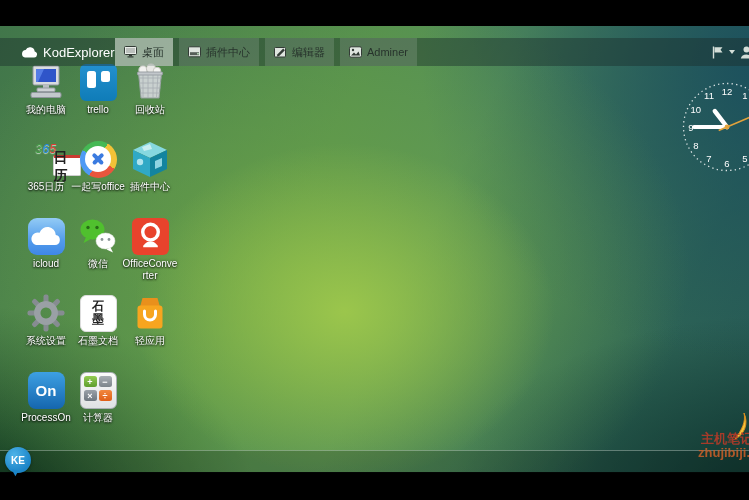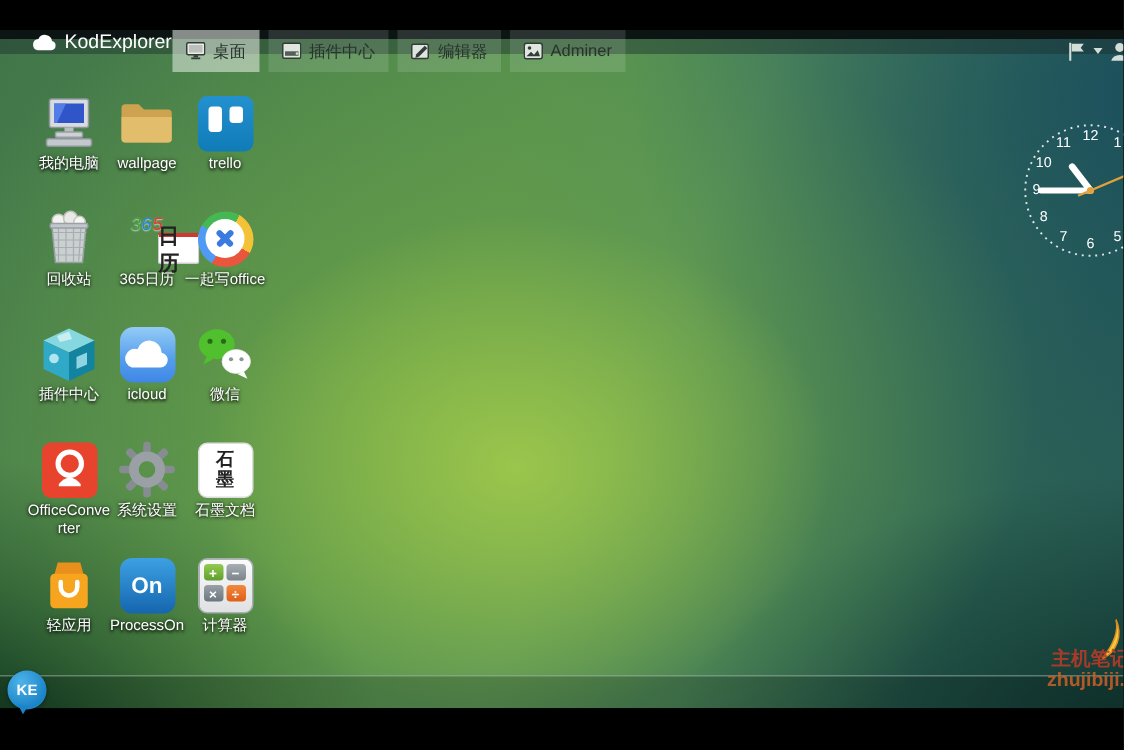--- a/index.html
+++ b/index.html
@@ -12,22 +12,22 @@
     background-image:
       radial-gradient(ellipse 300px 240px at 46% 64%, rgba(158,200,76,0.95) 0%, rgba(158,200,76,0) 70%),
       radial-gradient(ellipse 520px 390px at 40% 55%, rgba(110,165,70,0.80) 0%, rgba(110,165,70,0) 75%),
       radial-gradient(ellipse 500px 430px at 103% 8%,  rgba(26,78,94,0.95)  0%, rgba(26,78,94,0)  70%),
       radial-gradient(ellipse 430px 310px at -3% 108%, rgba(7,45,24,0.95)   0%, rgba(7,45,24,0)   65%),
       radial-gradient(ellipse 560px 300px at 105% 105%,rgba(10,45,38,0.90)  0%, rgba(10,45,38,0)  60%),
       linear-gradient(115deg,#41764a 0%,#55904f 40%,#55905a 55%,#2d6355 85%,#275a55 100%);
   }
 
   
-  .header{position:absolute;left:0;top:20px;width:749px;height:16px;
-    background:rgba(26,46,44,0.45);display:flex;align-items:flex-start;z-index:30;}
+  .header{position:absolute;left:0;top:38px;width:749px;height:28px;
+    background:rgba(26,46,44,0.45);display:flex;align-items:center;z-index:30;}
   .logo{display:flex;align-items:center;gap:5px;margin-left:21px;color:#fff;font-size:13px;}
   .tabs{position:absolute;left:115px;top:0;height:28px;display:flex;gap:6px;}
   .tab{display:flex;align-items:center;gap:5px;height:28px;padding:0 9px;
        background:rgba(255,255,255,0.13);color:#27332c;font-size:11px;cursor:default;}
   .tab.active{background:rgba(235,240,233,0.55);}
   .ticon{display:inline-flex;width:13px;height:12px;}
   .header-right{position:absolute;right:0;top:0;height:28px;display:flex;align-items:center;gap:5px;padding-right:0;}
   .caret{width:0;height:0;border-left:3.5px solid transparent;border-right:3.5px solid transparent;
          border-top:4px solid #d4ded8;}
   .user-ic{margin-right:-5px;}
@@ -186,29 +186,20 @@
             <rect x="10" y="7" width="20" height="13" fill="#2f55c9"></rect>
             <path d="M10 7h8l-6 13h-2z" fill="#5b85ea" opacity="0.85"></path>
             <rect x="17" y="23" width="6" height="3" fill="#b9bec2"></rect>
             <rect x="11" y="26" width="18" height="3.5" rx="1" fill="#cdd1d4" stroke="#979da2"></rect>
             <rect x="5" y="30.5" width="30" height="5" rx="1.5" fill="#c3c8cc" stroke="#8f969b"></rect>
           </svg>
       </div>
       <div class="lbl">我的电脑</div>
     </div>
 
-    <div class="cell">
-      <div class="art">
-        <svg width="40" height="36" viewBox="0 0 40 36">
-            <path d="M3 8q0-2.5 2.5-2.5h9L18 9h16q2.5 0 2.5 2.5v17q0 2.5-2.5 2.5H5.5Q3 31 3 28.5z" fill="#cda34f"></path>
-            <path d="M3 14h33.5v14.5q0 2.5-2.5 2.5H5.5Q3 31 3 28.5z" fill="#e2bd6b"></path>
-          </svg>
-      </div>
-      <div class="lbl">wallpage</div>
-    </div>
 
     <div class="cell">
       <div class="art">
         <div class="trello-box">
             <i class="trello-l"></i>
             <i class="trello-r"></i>
           </div>
       </div>
       <div class="lbl">trello</div>
     </div>

